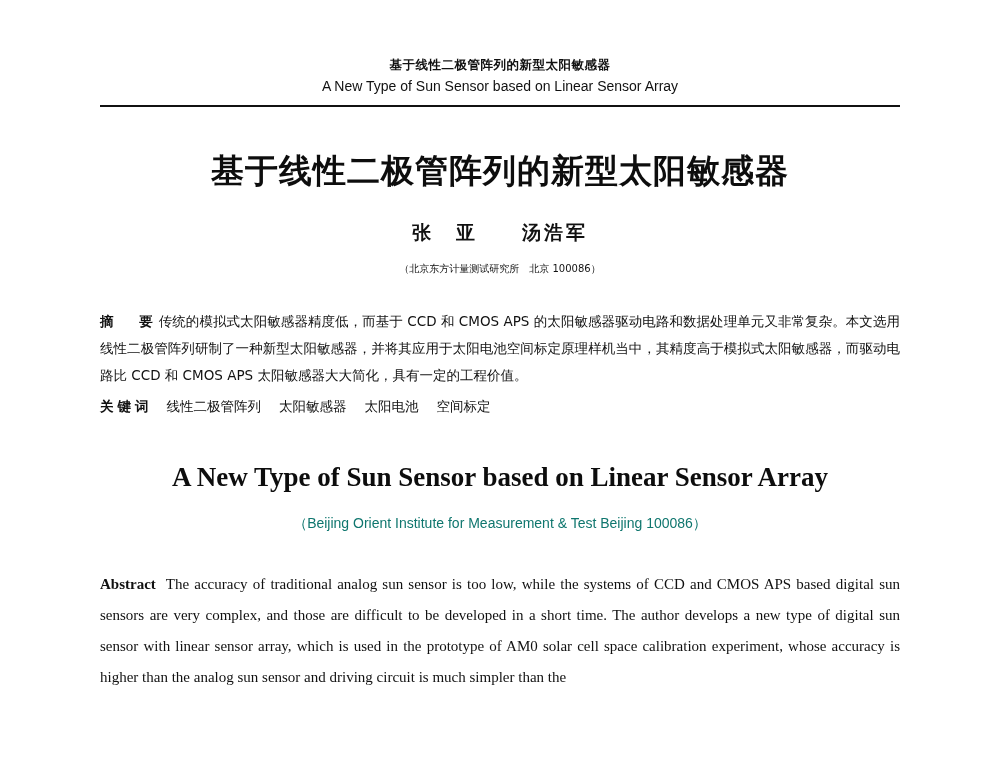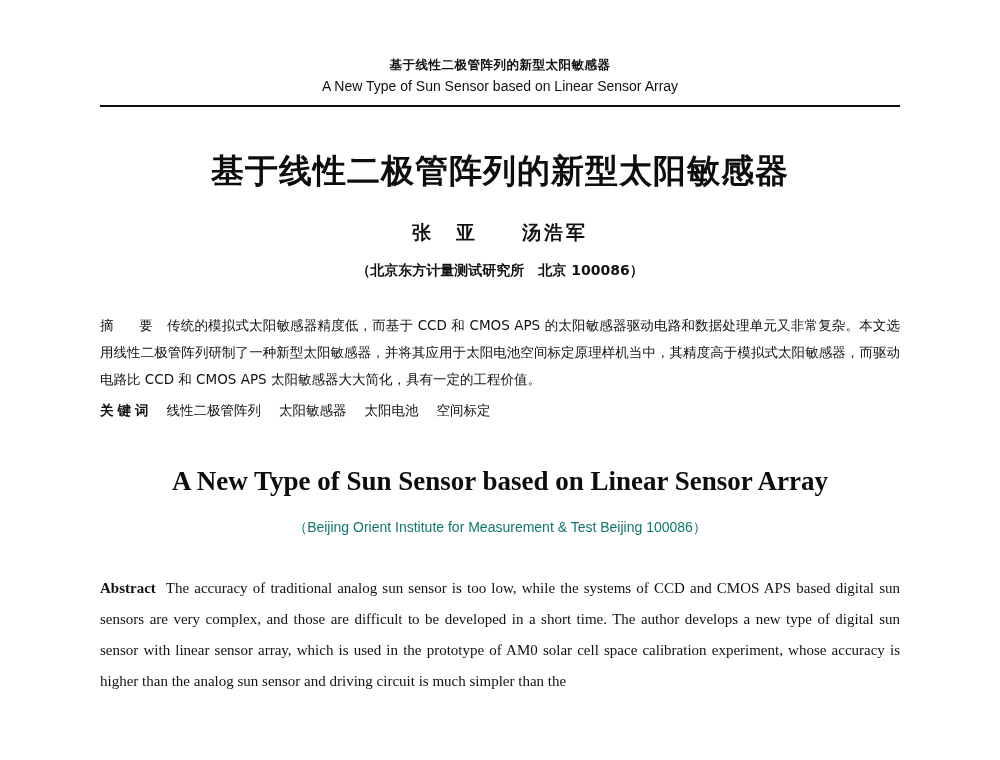--- a/index.html
+++ b/index.html
@@ -69,38 +69,38 @@
     font-family: "DejaVu Sans", sans-serif;
     font-size: 19px;
     font-weight: bold;
     letter-spacing: 3px;
     margin-top: 26px;
     color: #111;
   }
   .affil-cn {
     text-align: center;
     font-family: "DejaVu Sans", sans-serif;
-    font-size: 14px;
-    font-weight: bold;
+    font-size: 10px;
+    font-weight: normal;
     margin-top: 16px;
     color: #111;
   }
 
   .abstract-cn {
     margin-top: 32px;
     font-family: "DejaVu Sans", sans-serif;
     font-size: 13.5px;
     line-height: 27px;
     color: #111;
     text-align: justify;
   }
   .abstract-cn .lbl {
-    font-weight: normal;
+    font-weight: bold;
     letter-spacing: 6px;
-    margin-right: 8px;
+    margin-right: 0;
   }
   .keywords-cn {
     margin-top: 4px;
     font-family: Liberation Serif, serif;
     font-size: 13.5px;
     line-height: 27px;
     color: #111;
   }
   .keywords-cn .lbl {
     font-weight: bold;

